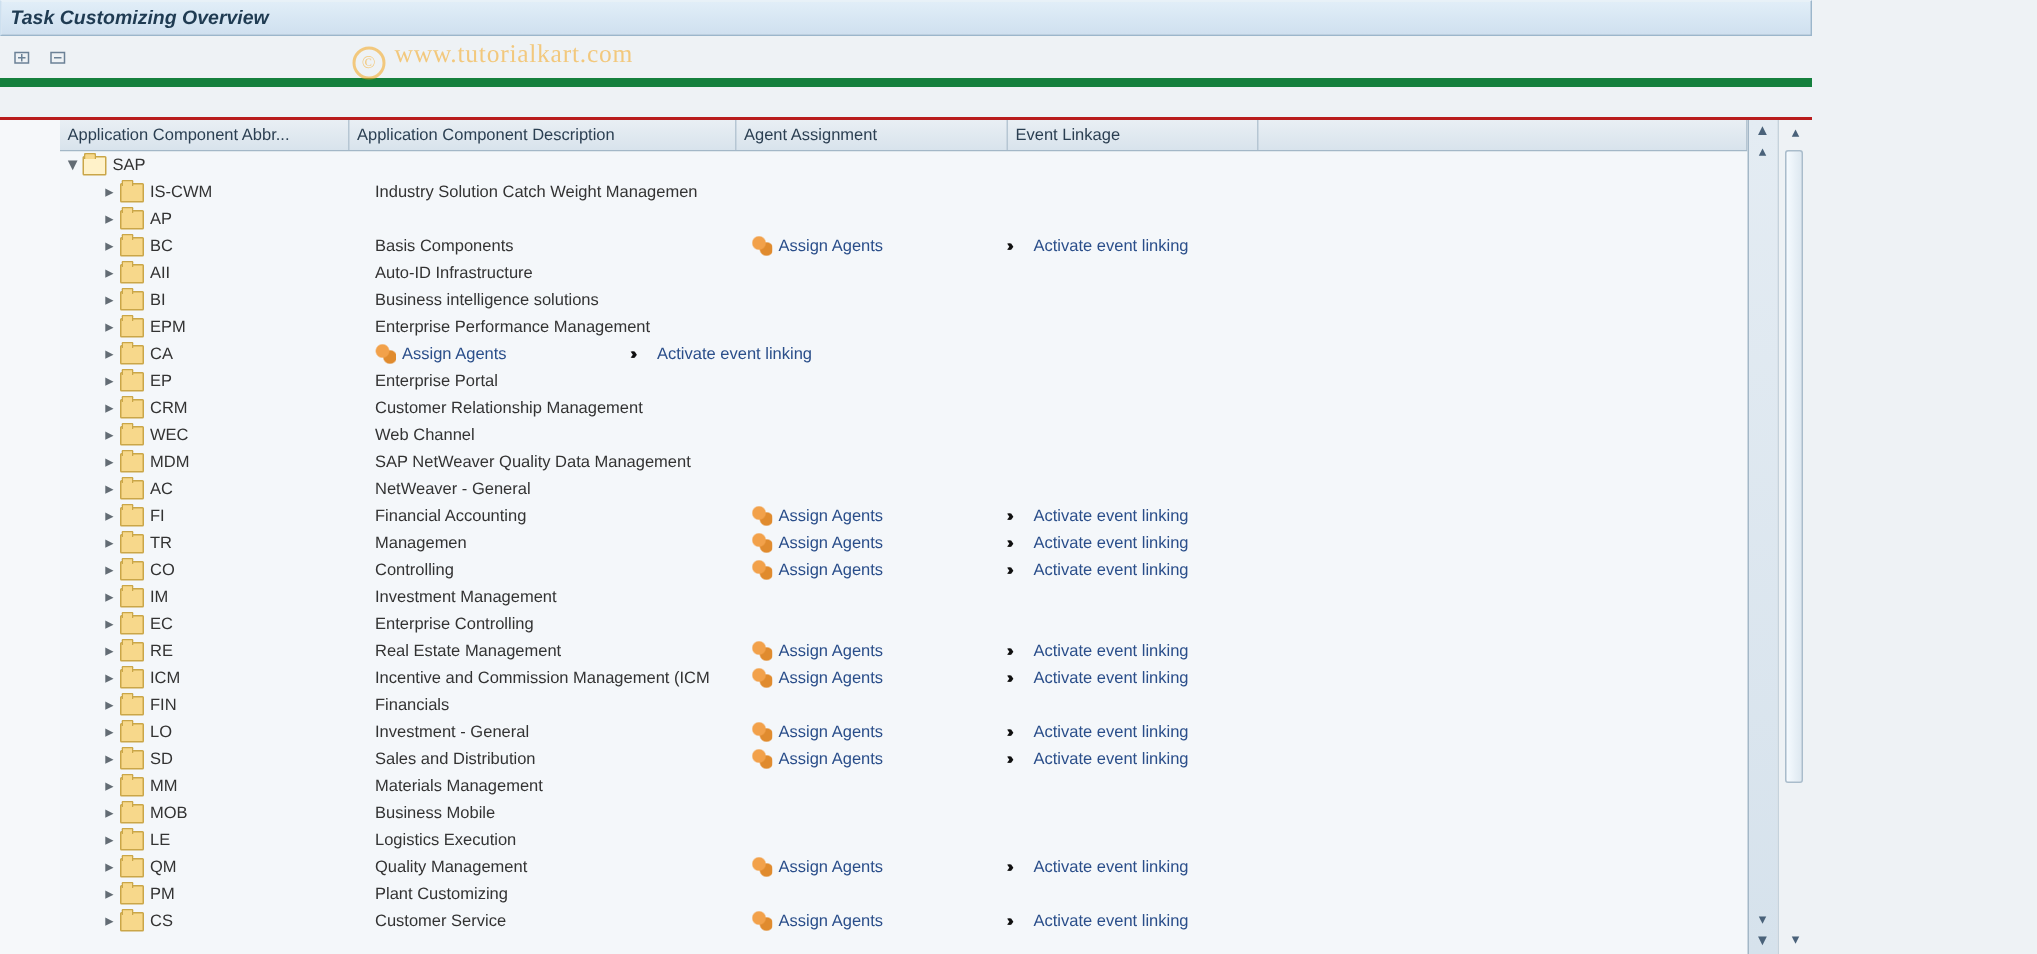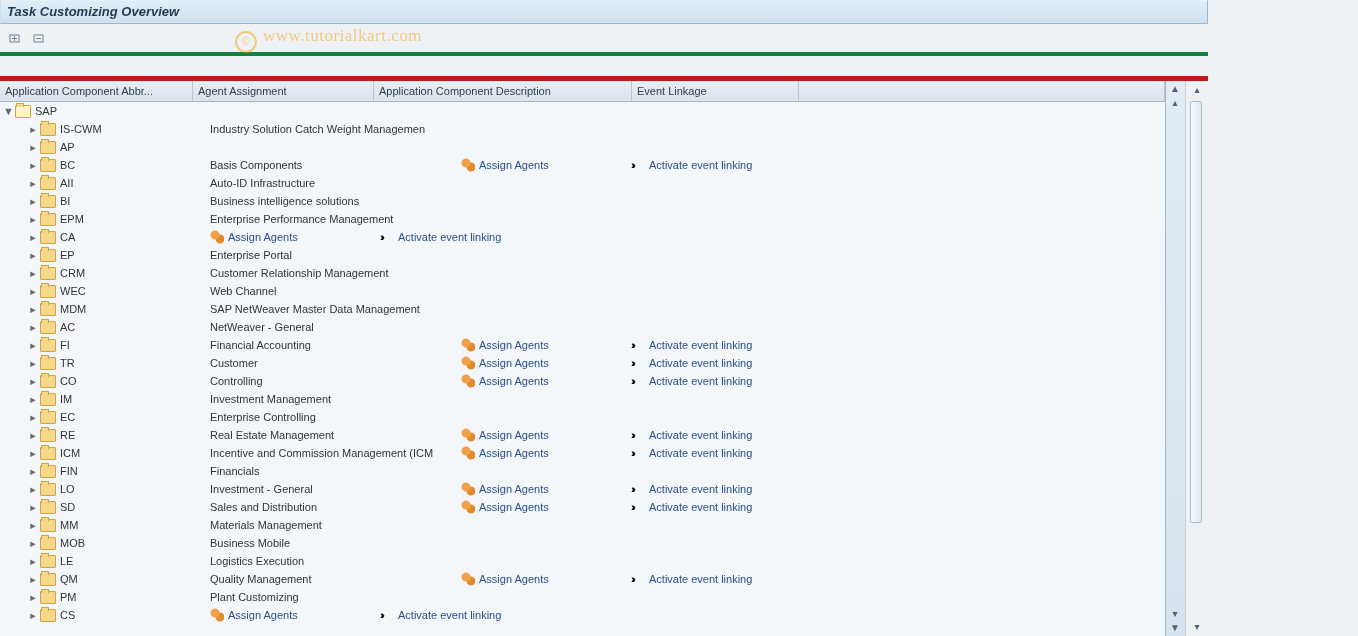--- a/index.html
+++ b/index.html
@@ -1,24 +1,24 @@
 <!DOCTYPE html>
 <html><head>
 <meta charset="utf-8">
 <style>
   html,body{margin:0;padding:0;font-family:Arial,Helvetica,sans-serif;font-size:11px;color:#333;height:100%;overflow:hidden;background:#eef2f5;}
   .window{display:flex;flex-direction:column;height:636px;width:1208px;box-sizing:border-box;}
   .title-bar{background:linear-gradient(#e1eef8,#cfe0ef);border:1px solid #9bb6cb;border-left:1px solid #cde0ef;border-top:1px solid #e8f1f8;height:22px;line-height:22px;padding:0 6px;}
   .title-bar b{font-style:italic;font-weight:bold;font-size:13px;color:#1f3b52;}
-  .tool-bar{height:28px;border-bottom:4px solid #15803d;display:flex;align-items:center;padding:0 4px;background:#eef2f5;position:relative;}
+  .tool-bar{height:28px;border-bottom:6px solid #15803d;display:flex;align-items:center;padding:0 4px;background:#eef2f5;position:relative;}
   .tool-btn{width:20px;height:20px;border:1px solid transparent;margin-right:2px;display:inline-flex;align-items:center;justify-content:center;border-radius:2px;color:#4a627a;}
   .watermark{position:absolute;left:235px;top:2px;color:#f6a71c;opacity:0.55;font-family:'Georgia',serif;font-size:17px;letter-spacing:.5px;pointer-events:none;white-space:nowrap;}
   .watermark-c{border:2px solid #f6a71c;border-radius:50%;width:18px;height:18px;display:inline-flex;align-items:center;justify-content:center;font-size:12px;margin-right:6px;vertical-align:-4px;}
   .spacer{height:20px;}
-  .grid-wrap{flex:1;display:flex;border-top:5px solid #b91c1c;overflow:hidden;background:#f6f8fa;}
+  .grid-wrap{flex:1;display:flex;border-top:2px solid #b91c1c;overflow:hidden;background:#f6f8fa;padding-left:40px;}
   .grid{flex:1;overflow:hidden;}
   .grid-header{display:flex;background:linear-gradient(#e9eff4,#d8e3ec);border-bottom:1px solid #a3b7c7;height:20px;line-height:20px;}
   .gh{border-right:1px solid #b6c6d3;padding:0 5px;white-space:nowrap;overflow:hidden;text-overflow:ellipsis;color:#2b3f52;}
   .c0{width:182px;}
   .c1{width:247px;}
   .c2{width:170px;}
   .c3{width:156px;}
   .c4{flex:1;}
   .grid-body{height:calc(100% - 20px);overflow-y:auto;background:#f4f7fa;}
   .row{display:flex;height:18px;line-height:18px;white-space:nowrap;}
@@ -70,22 +70,22 @@
       <span class="watermark-c">©</span><span>www.tutorialkart.com</span>
     </span>
   </div>
 
   <div class="spacer"></div>
 
   <div class="grid-wrap">
     <div class="grid">
       <div class="grid-header">
         <div class="gh c0">Application Component Abbr...</div>
+        <div class="gh c1">Application Component Description</div>
         <div class="gh c2">Agent Assignment</div>
-        <div class="gh c1">Application Component Description</div>
         <div class="gh c3">Event Linkage</div>
         <div class="gh c4"></div>
       </div>
       <div class="grid-body" id="grid-body">
           <div class="row">
             <div class="cell cc0 indent0">
               <span class="exp">▼</span>
               <span class="folder open"></span>
               <span>SAP</span>
             </div>
@@ -212,21 +212,21 @@
             <div class="cell cc2"></div>
             <div class="cell cc3"></div>
             <div class="cell cc4"></div>
           </div>
           <div class="row">
             <div class="cell cc0 indent1">
               <span class="exp">▸</span>
               <span class="folder"></span>
               <span>MDM</span>
             </div>
-            <div class="cell cc1">SAP NetWeaver Master Data Management</div>
+            <div class="cell cc1">SAP NetWeaver Quality Data Management</div>
             <div class="cell cc2"></div>
             <div class="cell cc3"></div>
             <div class="cell cc4"></div>
           </div>
           <div class="row">
             <div class="cell cc0 indent1">
               <span class="exp">▸</span>
               <span class="folder"></span>
               <span>AC</span>
             </div>
@@ -251,21 +251,21 @@
               <a href="#" class="flink">Activate event linking</a>
             </div>
             <div class="cell cc4"></div>
           </div>
           <div class="row">
             <div class="cell cc0 indent1">
               <span class="exp">▸</span>
               <span class="folder"></span>
               <span>TR</span>
             </div>
-            <div class="cell cc1">Customer</div>
+            <div class="cell cc1">Managemen</div>
             <div class="cell cc2">
               <span class="agents-ico"></span>
               <a href="#" class="flink">Assign Agents</a>
             </div>
             <div class="cell cc3">
               <span class="event-ico">›››</span>
               <a href="#" class="flink">Activate event linking</a>
             </div>
             <div class="cell cc4"></div>
           </div>
@@ -447,20 +447,21 @@
             <div class="cell cc2"></div>
             <div class="cell cc3"></div>
             <div class="cell cc4"></div>
           </div>
           <div class="row">
             <div class="cell cc0 indent1">
               <span class="exp">▸</span>
               <span class="folder"></span>
               <span>CS</span>
             </div>
+            <div class="cell cc1">Customer Service</div>
             <div class="cell cc2">
               <span class="agents-ico"></span>
               <a href="#" class="flink">Assign Agents</a>
             </div>
             <div class="cell cc3">
               <span class="event-ico">›››</span>
               <a href="#" class="flink">Activate event linking</a>
             </div>
             <div class="cell cc4"></div>
           </div>

